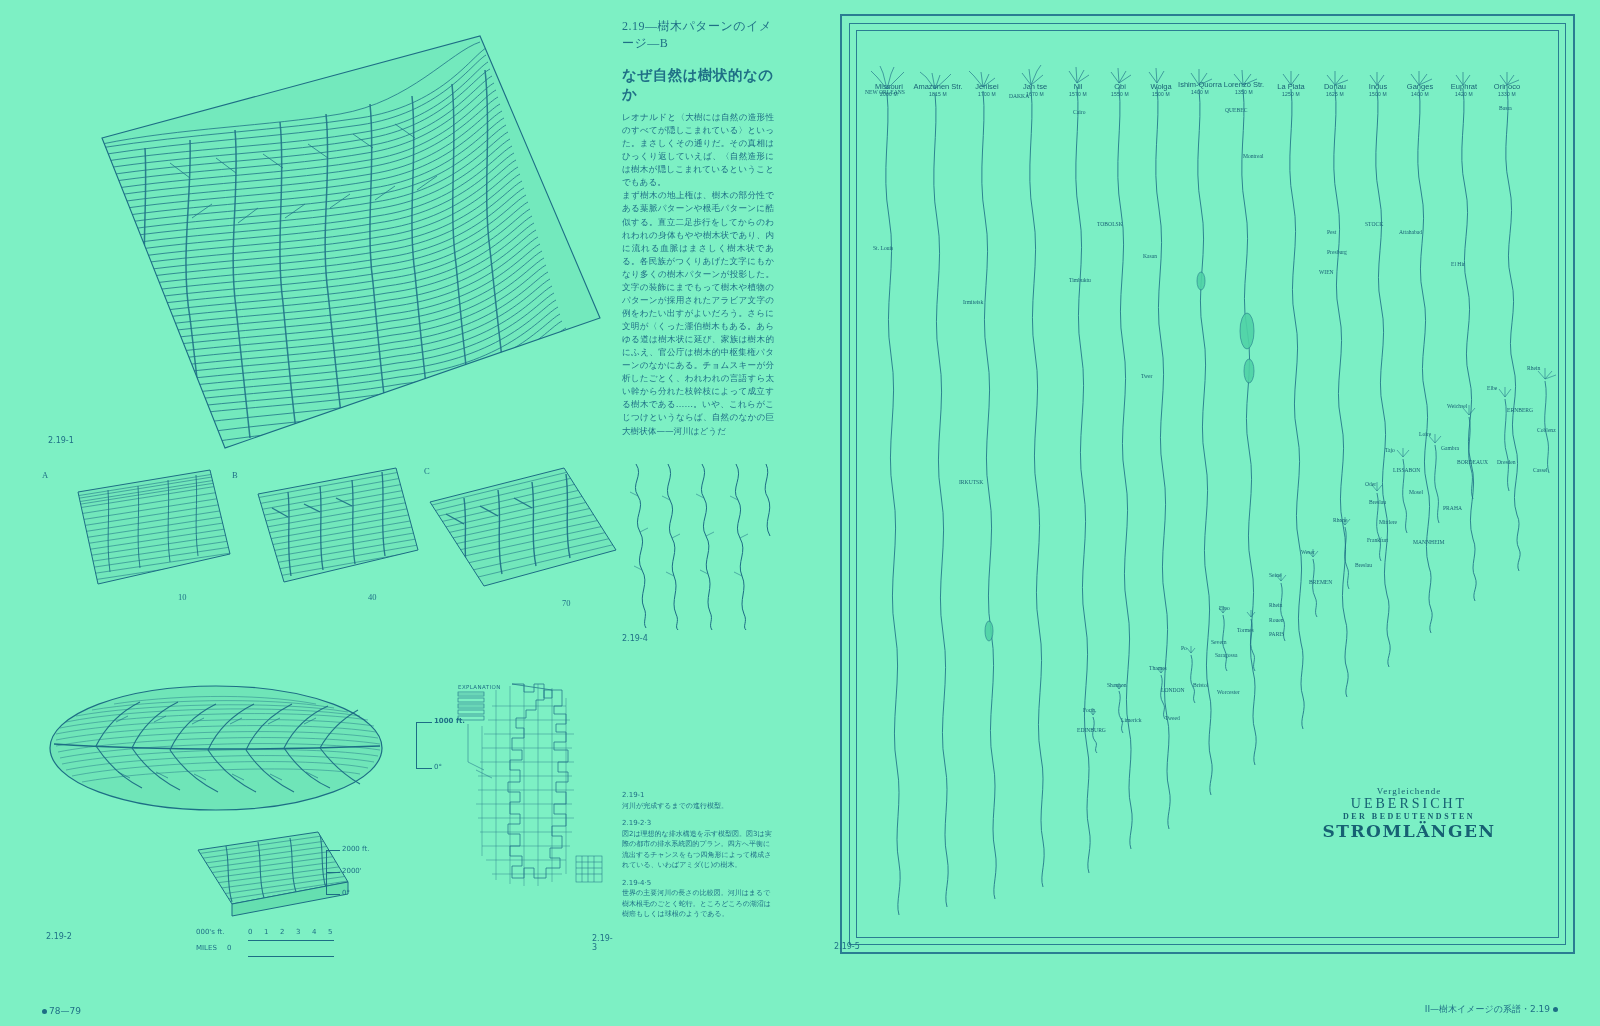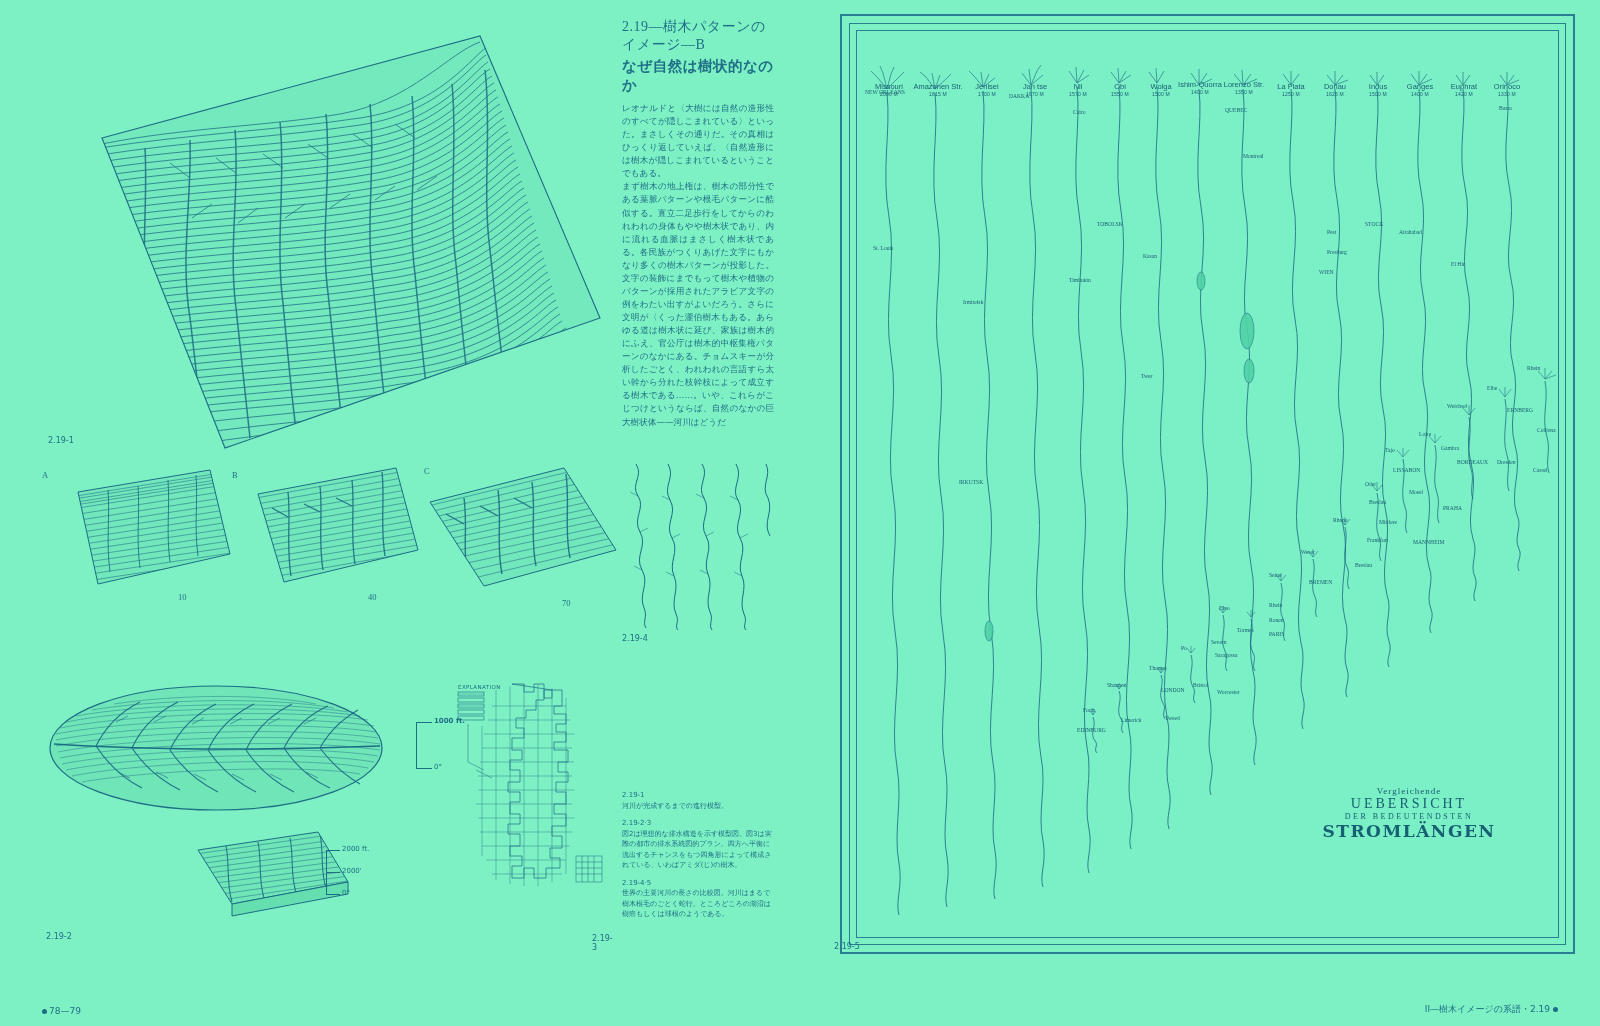--- a/index.html
+++ b/index.html
@@ -12,21 +12,21 @@
     position:relative;
   }
   .page{position:absolute;inset:0;}
   .tiny{font-size:7px;line-height:1.35;}
   .label{font-size:8.5px;letter-spacing:.3px;}
   .figlabel{font-size:8.5px;}
   
   .article{
     position:absolute;left:622px;top:18px;width:152px;
   }
-  .art-kicker{font-size:14px;letter-spacing:.5px;margin-bottom:3px;}
+  .art-kicker{font-size:12px;letter-spacing:.5px;margin-bottom:14px;}
   .art-title{
     font-family:"DejaVu Sans", sans-serif;
     font-size:14.5px;font-weight:bold;letter-spacing:.5px;margin-bottom:7px;
   }
   .art-body{
     font-family:"DejaVu Sans", sans-serif;
     font-size:8.6px;line-height:1.52;text-align:justify;
   }
   .art-body2{
     font-family:"DejaVu Sans", sans-serif;
@@ -70,21 +70,21 @@
   .city{
     position:absolute;font-family:"Liberation Serif",serif;font-size:5.6px;
     color:#1a6275;white-space:nowrap;
   }
   .plate-title{
     position:absolute;right:34px;bottom:96px;text-align:center;width:230px;
     color:#176073;
   }
   .pt1{font-size:9px;letter-spacing:1px;}
   .pt2{font-size:14px;letter-spacing:3px;}
-  .pt3{font-size:8px;letter-spacing:2.5px;}
+  .pt3{font-size:8px;letter-spacing:2.5px;font-weight:bold;}
   .pt4{font-family:"DejaVu Serif",serif;font-size:17px;font-weight:bold;letter-spacing:1.5px;}
   
   .scalewrap{position:absolute;font-family:"DejaVu Sans",sans-serif;font-size:7px;}
   .hline{height:1px;background:#1d6d85;}
   .vline{width:1px;background:#1d6d85;}
   svg{display:block;overflow:visible;}
 </style>
 </head>
 <body>
 
@@ -388,20 +388,37 @@
   <div class="scalewrap" style="left:318px;top:848px;width:70px;height:60px;">
     <div class="hline" style="position:absolute;left:8px;top:2px;width:14px;"></div>
     <div class="vline" style="position:absolute;left:8px;top:2px;height:44px;"></div>
     <div class="hline" style="position:absolute;left:8px;top:24px;width:14px;"></div>
     <div class="hline" style="position:absolute;left:8px;top:46px;width:14px;"></div>
     <div style="position:absolute;left:24px;top:-3px;">2000 ft.</div>
     <div style="position:absolute;left:24px;top:19px;">2000'</div>
     <div style="position:absolute;left:24px;top:41px;">0°</div>
   </div>
 
+  <div class="scalewrap" style="left:196px;top:928px;width:230px;height:34px;">
+    <div style="position:absolute;left:0;top:0;">000's ft.</div>
+    <div style="position:absolute;left:52px;top:0;">
+      <span style="position:absolute;left:0;">0</span>
+      <span style="position:absolute;left:16px;">1</span>
+      <span style="position:absolute;left:32px;">2</span>
+      <span style="position:absolute;left:48px;">3</span>
+      <span style="position:absolute;left:64px;">4</span>
+      <span style="position:absolute;left:80px;">5</span>
+    </div>
+    <div class="hline" style="position:absolute;left:52px;top:12px;width:86px;"></div>
+    <div style="position:absolute;left:0;top:16px;">
+      <span>MILES</span>
+      <span style="margin-left:8px;">0</span>
+    </div>
+    <div class="hline" style="position:absolute;left:52px;top:28px;width:86px;"></div>
+  </div>
 
   <div class="figure" style="left:436px;top:666px;width:180px;height:280px;">
     <div class="tiny" style="position:absolute;left:22px;top:18px;font-family:'DejaVu Sans',sans-serif;font-size:5.5px;letter-spacing:.4px;">EXPLANATION</div>
     <svg width="180" height="250" viewBox="0 0 180 250">
 
       <g stroke="#1d6d85" stroke-width="0.6" fill="none">
         <rect x="22" y="26" width="26" height="4"></rect>
           <rect x="22" y="32" width="26" height="4"></rect>
         <rect x="22" y="38" width="26" height="4"></rect>
           <rect x="22" y="44" width="26" height="4"></rect>

